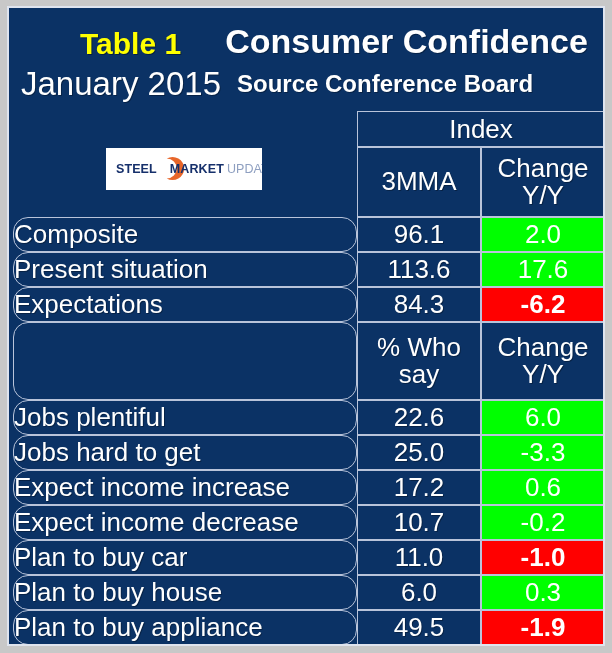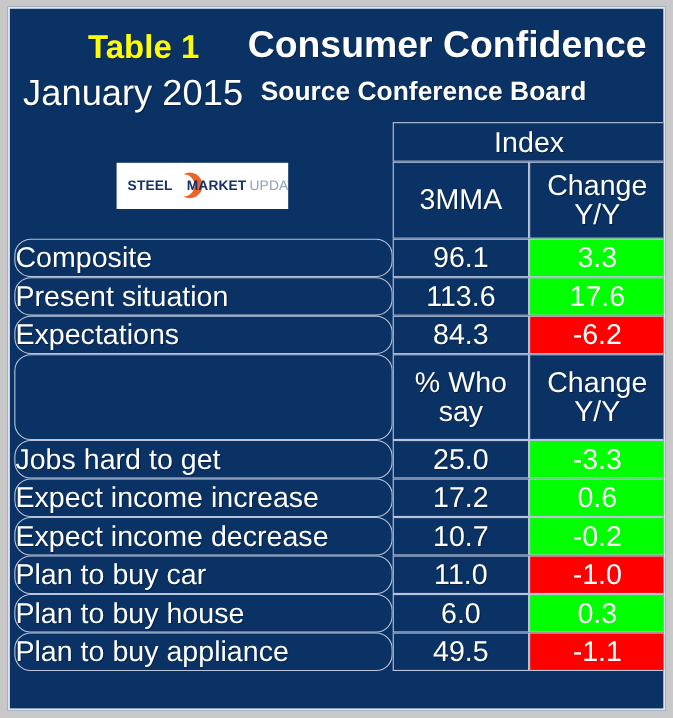--- a/index.html
+++ b/index.html
@@ -190,20 +190,21 @@
   }
   .chg-pos {
     background: #00ff00 !important;
     color: #000000;
     text-shadow: none;
   }
   .chg-neg {
     background: #ff0000 !important;
     color: #ffffff;
     text-shadow: none;
+    font-weight: bold;
   }
   .spacer-label { height: 78px; }
 </style>
 </head>
 <body>
 
 <div class="table-card">
   <div class="table-inner">
 
     <div class="title-block">
@@ -246,21 +247,21 @@
           <td class="hdr-sub">3MMA</td>
           <td class="hdr-sub">
             <span>Change</span><br>
             <span>Y/Y</span>
           </td>
         </tr>
 
         <tr>
           <td class="row-label">Composite</td>
           <td class="row-val">96.1</td>
-          <td class="row-chg chg-pos">3.3</td>
+          <td class="row-chg chg-pos">2.0</td>
         </tr>
         <tr>
           <td class="row-label">Present situation</td>
           <td class="row-val">113.6</td>
           <td class="row-chg chg-pos">17.6</td>
         </tr>
         <tr>
           <td class="row-label">Expectations</td>
           <td class="row-val">84.3</td>
           <td class="row-chg chg-neg">-6.2</td>
@@ -272,20 +273,25 @@
             <span>% Who</span><br>
             <span>say</span>
           </td>
           <td class="hdr-sub">
             <span>Change</span><br>
             <span>Y/Y</span>
           </td>
         </tr>
 
         <tr>
+          <td class="row-label">Jobs plentiful</td>
+          <td class="row-val">22.6</td>
+          <td class="row-chg chg-pos">6.0</td>
+        </tr>
+        <tr>
           <td class="row-label">Jobs hard to get</td>
           <td class="row-val">25.0</td>
           <td class="row-chg chg-pos">-3.3</td>
         </tr>
         <tr>
           <td class="row-label">Expect income increase</td>
           <td class="row-val">17.2</td>
           <td class="row-chg chg-pos">0.6</td>
         </tr>
         <tr>
@@ -299,19 +305,19 @@
           <td class="row-chg chg-neg">-1.0</td>
         </tr>
         <tr>
           <td class="row-label">Plan to buy house</td>
           <td class="row-val">6.0</td>
           <td class="row-chg chg-pos">0.3</td>
         </tr>
         <tr>
           <td class="row-label">Plan to buy appliance</td>
           <td class="row-val">49.5</td>
-          <td class="row-chg chg-neg">-1.1</td>
+          <td class="row-chg chg-neg">-1.9</td>
         </tr>
       </tbody>
     </table>
 
   </div>
 </div>
 
 </body></html>

